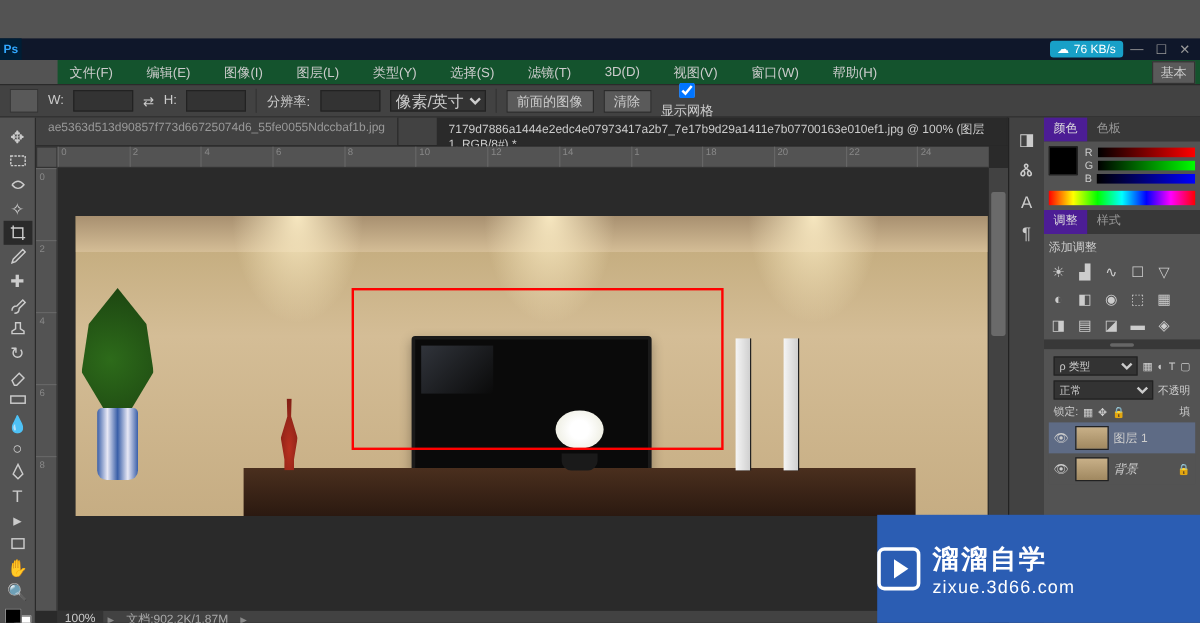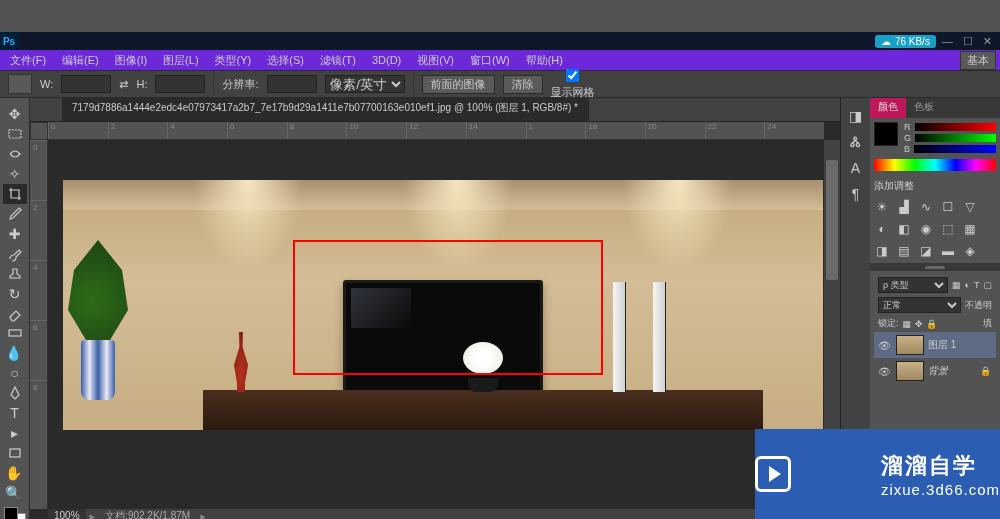--- a/index.html
+++ b/index.html
@@ -4,21 +4,21 @@
 <style>
 * { margin:0; padding:0; box-sizing:border-box; font-family:"Microsoft YaHei",sans-serif; }
 body { background:#535353; width:1000px; height:519px; overflow:hidden; font-size:11px; color:#ccc; }
 
 .titlebar { background:#0f172a; height:18px; display:flex; align-items:center;margin-top:32px; }
 .ps-logo { width:18px; height:18px; background:#001e36; color:#31a8ff; font-weight:bold; font-size:10px; display:flex; align-items:center; justify-content:center; }
 .win-controls { margin-left:auto; display:flex; gap:2px; align-items:center; padding-right:4px; }
 .cloud-badge { background:#18a0c8; color:#fff; padding:1px 6px; border-radius:3px; font-size:10px; display:flex; align-items:center; gap:4px; }
 .win-btn { color:#999; font-size:11px; padding:0 4px; }
 
-.menubar { background:#6d28d9; height:20px; display:flex; align-items:center; gap:4px; padding:0 4px; }
+.menubar { background:#14532d; height:20px; display:flex; align-items:center; gap:16px; padding:0 4px;margin-left:48px; }
 .menubar span { padding:2px 6px; cursor:default; }
 
 .optbar { background:#424242; height:28px; display:flex; align-items:center; gap:8px; padding:0 8px; border-top:1px solid #2a2a2a; border-bottom:1px solid #2a2a2a; font-size:11px; }
 .optbar input[type=text] { background:#333; border:1px solid #222; color:#ccc; width:50px; height:18px; padding:0 2px; }
 .optbar select { background:#333; border:1px solid #222; color:#ccc; height:18px; }
 .optbar .btn { background:#5a5a5a; border:1px solid #2a2a2a; padding:1px 8px; }
 .optbar .check { display:flex; align-items:center; gap:3px;flex-direction:column; }
 .opt-icon { width:24px; height:20px; background:#595959; border:1px solid #333; }
 .opt-sep { width:1px; height:20px; background:#333; }
 
@@ -74,21 +74,21 @@
 .timeline-controls { height:14px; display:flex; align-items:center; gap:12px; padding:2px 12px; color:#a8a8a8; font-size:10px;}
 
 
 .rtoolstrip { width:30px; background:#424242; border-left:1px solid #222; display:flex; flex-direction:column; gap:6px; padding:8px 0; align-items:center;}
 .rtoolstrip .ri { width:20px; height:20px; color:#ccc; display:flex; align-items:center; justify-content:center; font-size:14px;}
 
 
 .panels { width:130px; background:#424242; display:flex; flex-direction:column; }
 .panel-tabs { display:flex; background:#383838; height:20px; }
 .panel-tab { padding:2px 8px; font-size:10px; color:#999; }
-.panel-tab.active { background:#be185d; color:#ddd;font-family:Liberation Serif, serif; }
+.panel-tab.active { background:#4c1d95; color:#ddd;font-family:Liberation Serif, serif; }
 .panel-body { background:#535353; padding:4px; }
 
 .color-panel .swatch-lg { width:24px; height:24px; background:#000; border:1px solid #222; float:left; margin-right:6px;}
 .color-panel .sliders { overflow:hidden; }
 .color-panel .sl { display:flex; align-items:center; gap:4px; font-size:9px; margin-bottom:1px;}
 .color-panel .bar { flex:1; height:8px; }
 .color-panel .barR { background:linear-gradient(90deg,#000,#f00);}
 .color-panel .barG { background:linear-gradient(90deg,#000,#0f0);}
 .color-panel .barB { background:linear-gradient(90deg,#000,#00f);}
 .spectrum { height:12px; margin-top:4px; background:linear-gradient(90deg,#f00,#ff0,#0f0,#0ff,#00f,#f0f,#f00);}
@@ -103,21 +103,21 @@
 .layer-row { display:flex; align-items:center; gap:4px; padding:2px 4px; background:#5e6b85; height:26px; font-size:10px;}
 .layer-row.bg { background:#535353; }
 .layer-row .eye { width:14px; color:#ccc; }
 .layer-row .thumb { width:28px; height:20px; background:linear-gradient(180deg,#c8b088,#a08860); border:1px solid #222;}
 .layer-lock { margin-left:auto; font-size:9px; }
 
 .panel-collapse-bar { height:8px; background:#383838; display:flex; justify-content:center; align-items:center;}
 .panel-collapse-bar span{ width:20px; height:3px; background:#666; border-radius:2px;}
 
 
-.watermark { position:absolute; right:0; bottom:0; width:245px; height:90px; background:#2b5db3; display:flex; align-items:center; justify-content:space-between; gap:10px; z-index:50;}
+.watermark { position:absolute; right:0; bottom:0; width:269px; height:90px; background:#2b5db3; display:flex; align-items:center; justify-content:flex-start; gap:10px; z-index:50;}
 .watermark .play { width:36px; height:36px; border:3px solid #fff; border-radius:6px; display:flex; align-items:center; justify-content:center; }
 .watermark .play::before { content:""; border-left:12px solid #fff; border-top:8px solid transparent; border-bottom:8px solid transparent; margin-left:3px;}
 .watermark .txt { color:#fff; }
 .watermark .zh { font-size:22px; font-weight:bold; letter-spacing:2px;}
 .watermark .en { font-size:15px; letter-spacing:1px;}
 </style>
 </head>
 <body>
 
 <div class="titlebar">
@@ -233,20 +233,21 @@
     <div class="tool">🔍</div>
     <div class="swatches">
       <div class="sw-bg"></div>
       <div class="sw-fg"></div>
     </div>
     <div class="tool">◻</div>
   </div>
 
   <div class="center">
     <div class="tabs">
+      <div class="tab">ae5363d513d90857f773d66725074d6_55fe0055Ndccbaf1b.jpg</div>
       <div class="tab active">7179d7886a1444e2edc4e07973417a2b7_7e17b9d29a1411e7b07700163e010ef1.jpg @ 100% (图层 1, RGB/8#) *</div>
     </div>
     <div class="canvas-wrap">
       <div class="rulers-corner"></div>
       <div class="ruler-h">
         <span>0</span>
           <span>2</span>
           <span>4</span>
           <span>6</span>
           <span>8</span>
@@ -337,20 +338,24 @@
             <div class="bar barG"></div>
           </div>
         <div class="sl">
             <span>B</span>
             <div class="bar barB"></div>
           </div>
       </div>
       <div class="spectrum"></div>
     </div>
 
+    <div class="panel-tabs">
+      <div class="panel-tab active">调整</div>
+      <div class="panel-tab">样式</div>
+    </div>
     <div class="panel-body adjust-panel">
       <div>添加调整</div>
       <div class="adjust-icons">
         <span>☀</span>
         <span>▟</span>
         <span>∿</span>
         <span>☐</span>
         <span>▽</span>
         <span>◐</span>
         <span>◧</span>

